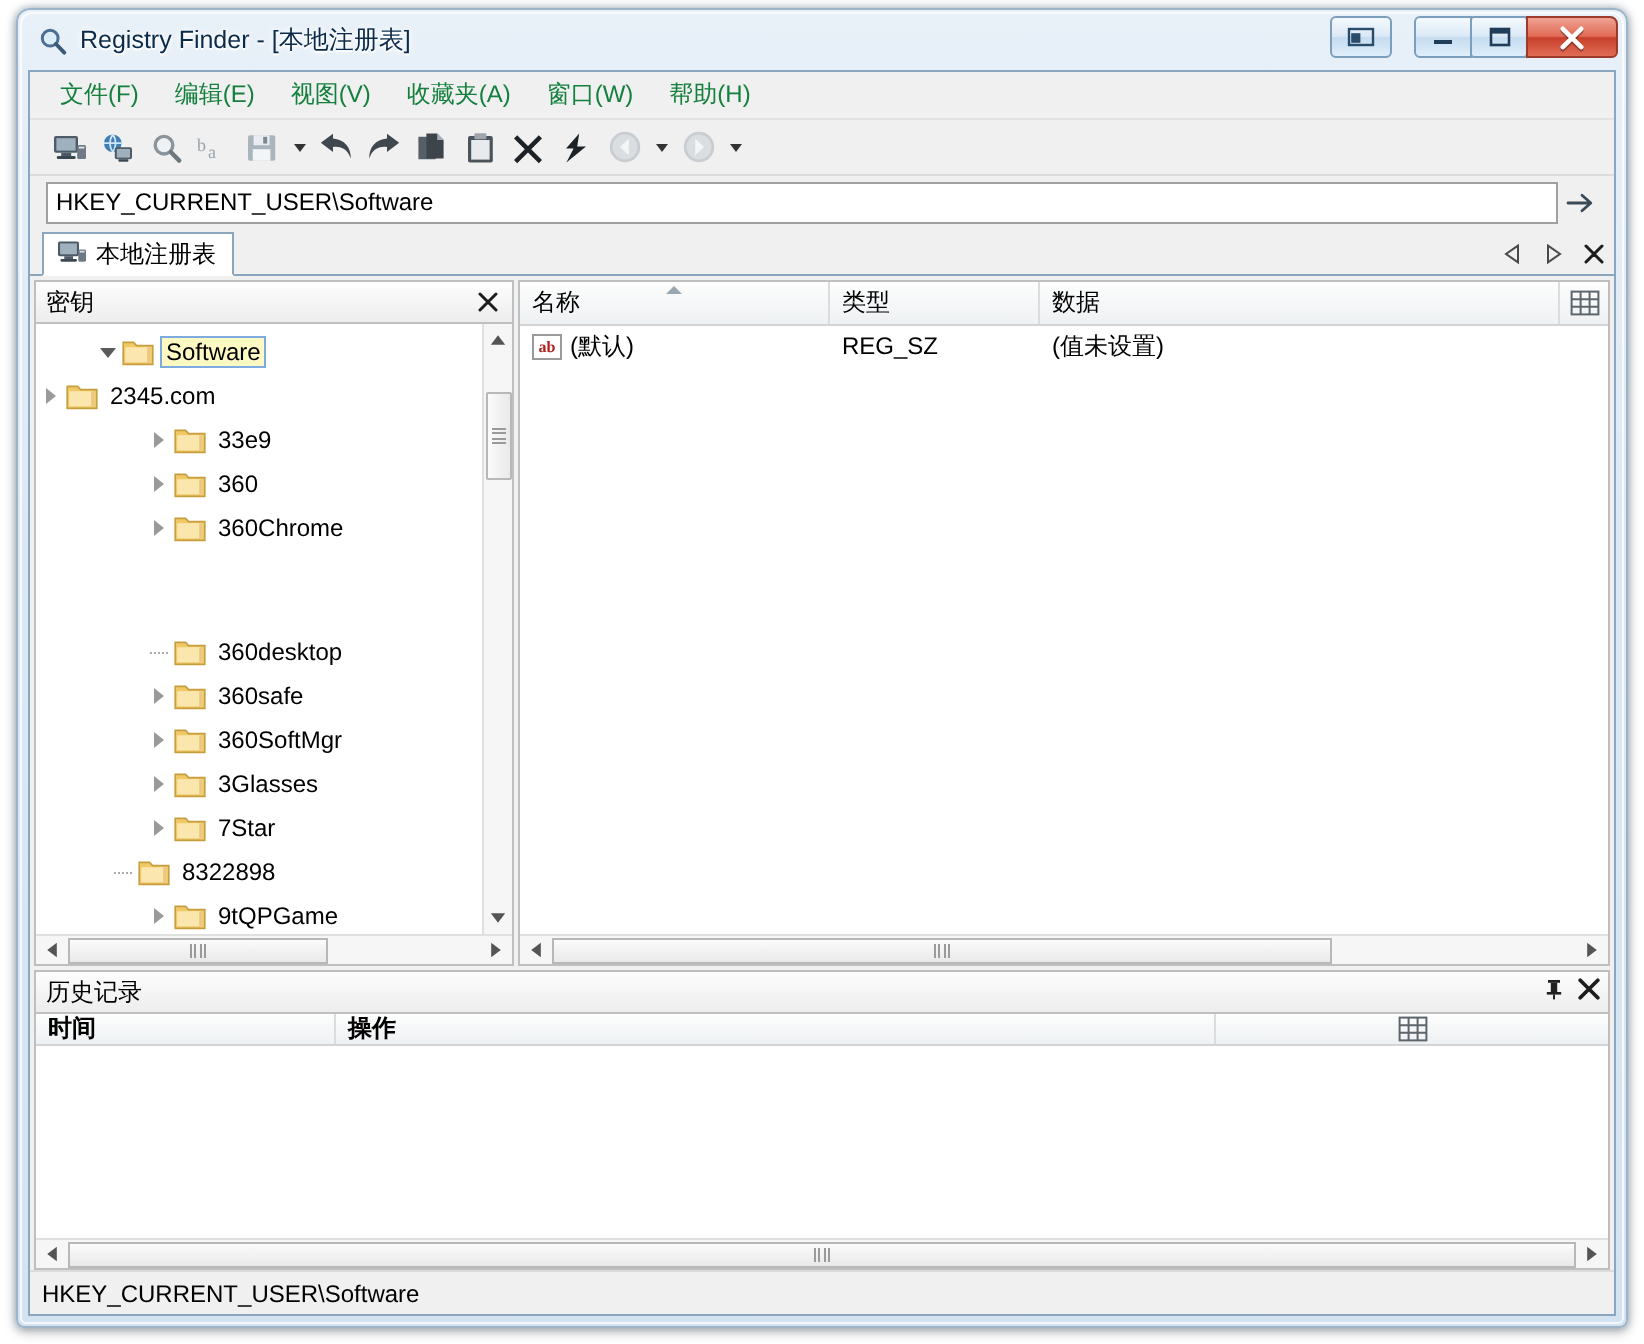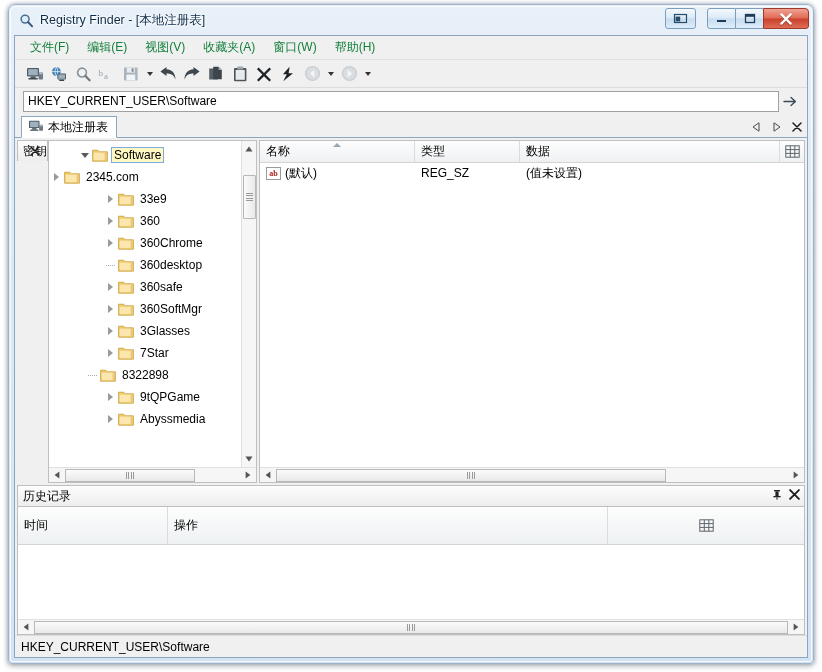--- a/index.html
+++ b/index.html
@@ -123,21 +123,21 @@
   .tab-controls {
     position: absolute; right: 4px; bottom: 3px;
     display: flex; align-items: center; gap: 7px;
   }
   .tab-ctrl { width: 13px; height: 14px; display:flex; align-items:center; justify-content:center; }
   
   #main {
     flex: 1; display: flex; background: #f0f0f0; padding: 2px 2px 0 2px; gap: 2px;
     min-height: 0;
   }
-  .pane { display: flex; min-height: 0; justify-content: space-between; }
+  .pane { display: flex; flex-direction: column; min-height: 0; justify-content: space-between; }
   #left-pane { width: 240px; }
   #right-pane { flex: 1; min-width: 0; }
   .pane-header {
     height: 21px; display: flex; align-items: center;
     background: linear-gradient(180deg,#fdfdfd,#ededed);
     border: 1px solid #bfbfbf; border-bottom: none;
     font-size: 12px; color: #000; padding-left: 5px; position: relative;
   }
   .pane-header .hdr-close {
     position:absolute; right:5px; top:3px; width:14px; height:14px;
@@ -489,21 +489,21 @@
                 <span class="expander">
                   <i></i>
                 </span>
                 <span class="folder"><svg width="16" height="14" viewBox="0 0 16 14">
                     <path d="M.6 2.2 h5.2 l1.5 1.6 h8.1 v9.4 h-14.8 z" fill="#f0c868" stroke="#c79e3e" stroke-width=".8"></path>
                     <path d="M1.6 4.6 h12.6 v7.6 h-12.6 z" fill="#fbe7ad"></path>
                     <path d="M12.6 4.6 h1.6 v7.6 h-1.6 z" fill="#e8c87e"></path>
                   </svg></span>
                 <span class="tlabel">360Chrome</span>
               </div>
-              <div class="tnode" style="padding-left: 54px;">
+              <div class="tnode" style="padding-left: 54px; margin-top: 40px;">
                 <span class="dotline"></span>
                 <span class="folder"><svg width="16" height="14" viewBox="0 0 16 14">
                     <path d="M.6 2.2 h5.2 l1.5 1.6 h8.1 v9.4 h-14.8 z" fill="#f0c868" stroke="#c79e3e" stroke-width=".8"></path>
                     <path d="M1.6 4.6 h12.6 v7.6 h-12.6 z" fill="#fbe7ad"></path>
                     <path d="M12.6 4.6 h1.6 v7.6 h-1.6 z" fill="#e8c87e"></path>
                   </svg></span>
                 <span class="tlabel">360desktop</span>
               </div>
               <div class="tnode" style="padding-left: 54px;">
                 <span class="expander">
@@ -700,21 +700,21 @@
             </svg>
           </span>
           <span>
             <svg width="11" height="11" viewBox="0 0 10 10">
                 <path d="M1 1 L9 9 M9 1 L1 9" stroke="#1d1d1d" stroke-width="1.7" stroke-linecap="round"></path>
               </svg>
           </span>
         </span>
       </div>
       <div id="history-body">
-        <div id="histhdr" style="display:flex;height:38px;background:linear-gradient(180deg,#fcfcfc,#f0f0f0);border-bottom:1px solid #d4d4d4;">
+        <div id="histhdr" style="display:flex;height:16px;background:linear-gradient(180deg,#fcfcfc,#f0f0f0);border-bottom:1px solid #d4d4d4;font-weight:bold;">
             <div class="lcol" style="width: 150px;">
               <span>时间</span>
             </div>
             <div class="lcol" style="width: 440px;">
               <span>操作</span>
             </div>
             <div class="lcol-grid">
               <svg width="15" height="13" viewBox="0 0 15 13">
                 <rect x=".8" y=".8" width="13.4" height="11.4" fill="none" stroke="#5d666d" stroke-width="1"></rect>
                 <path d="M.8 4.6 H14.2 M.8 8.4 H14.2 M5.3 .8 V12.2 M9.8 .8 V12.2" stroke="#5d666d" stroke-width="1"></path>

